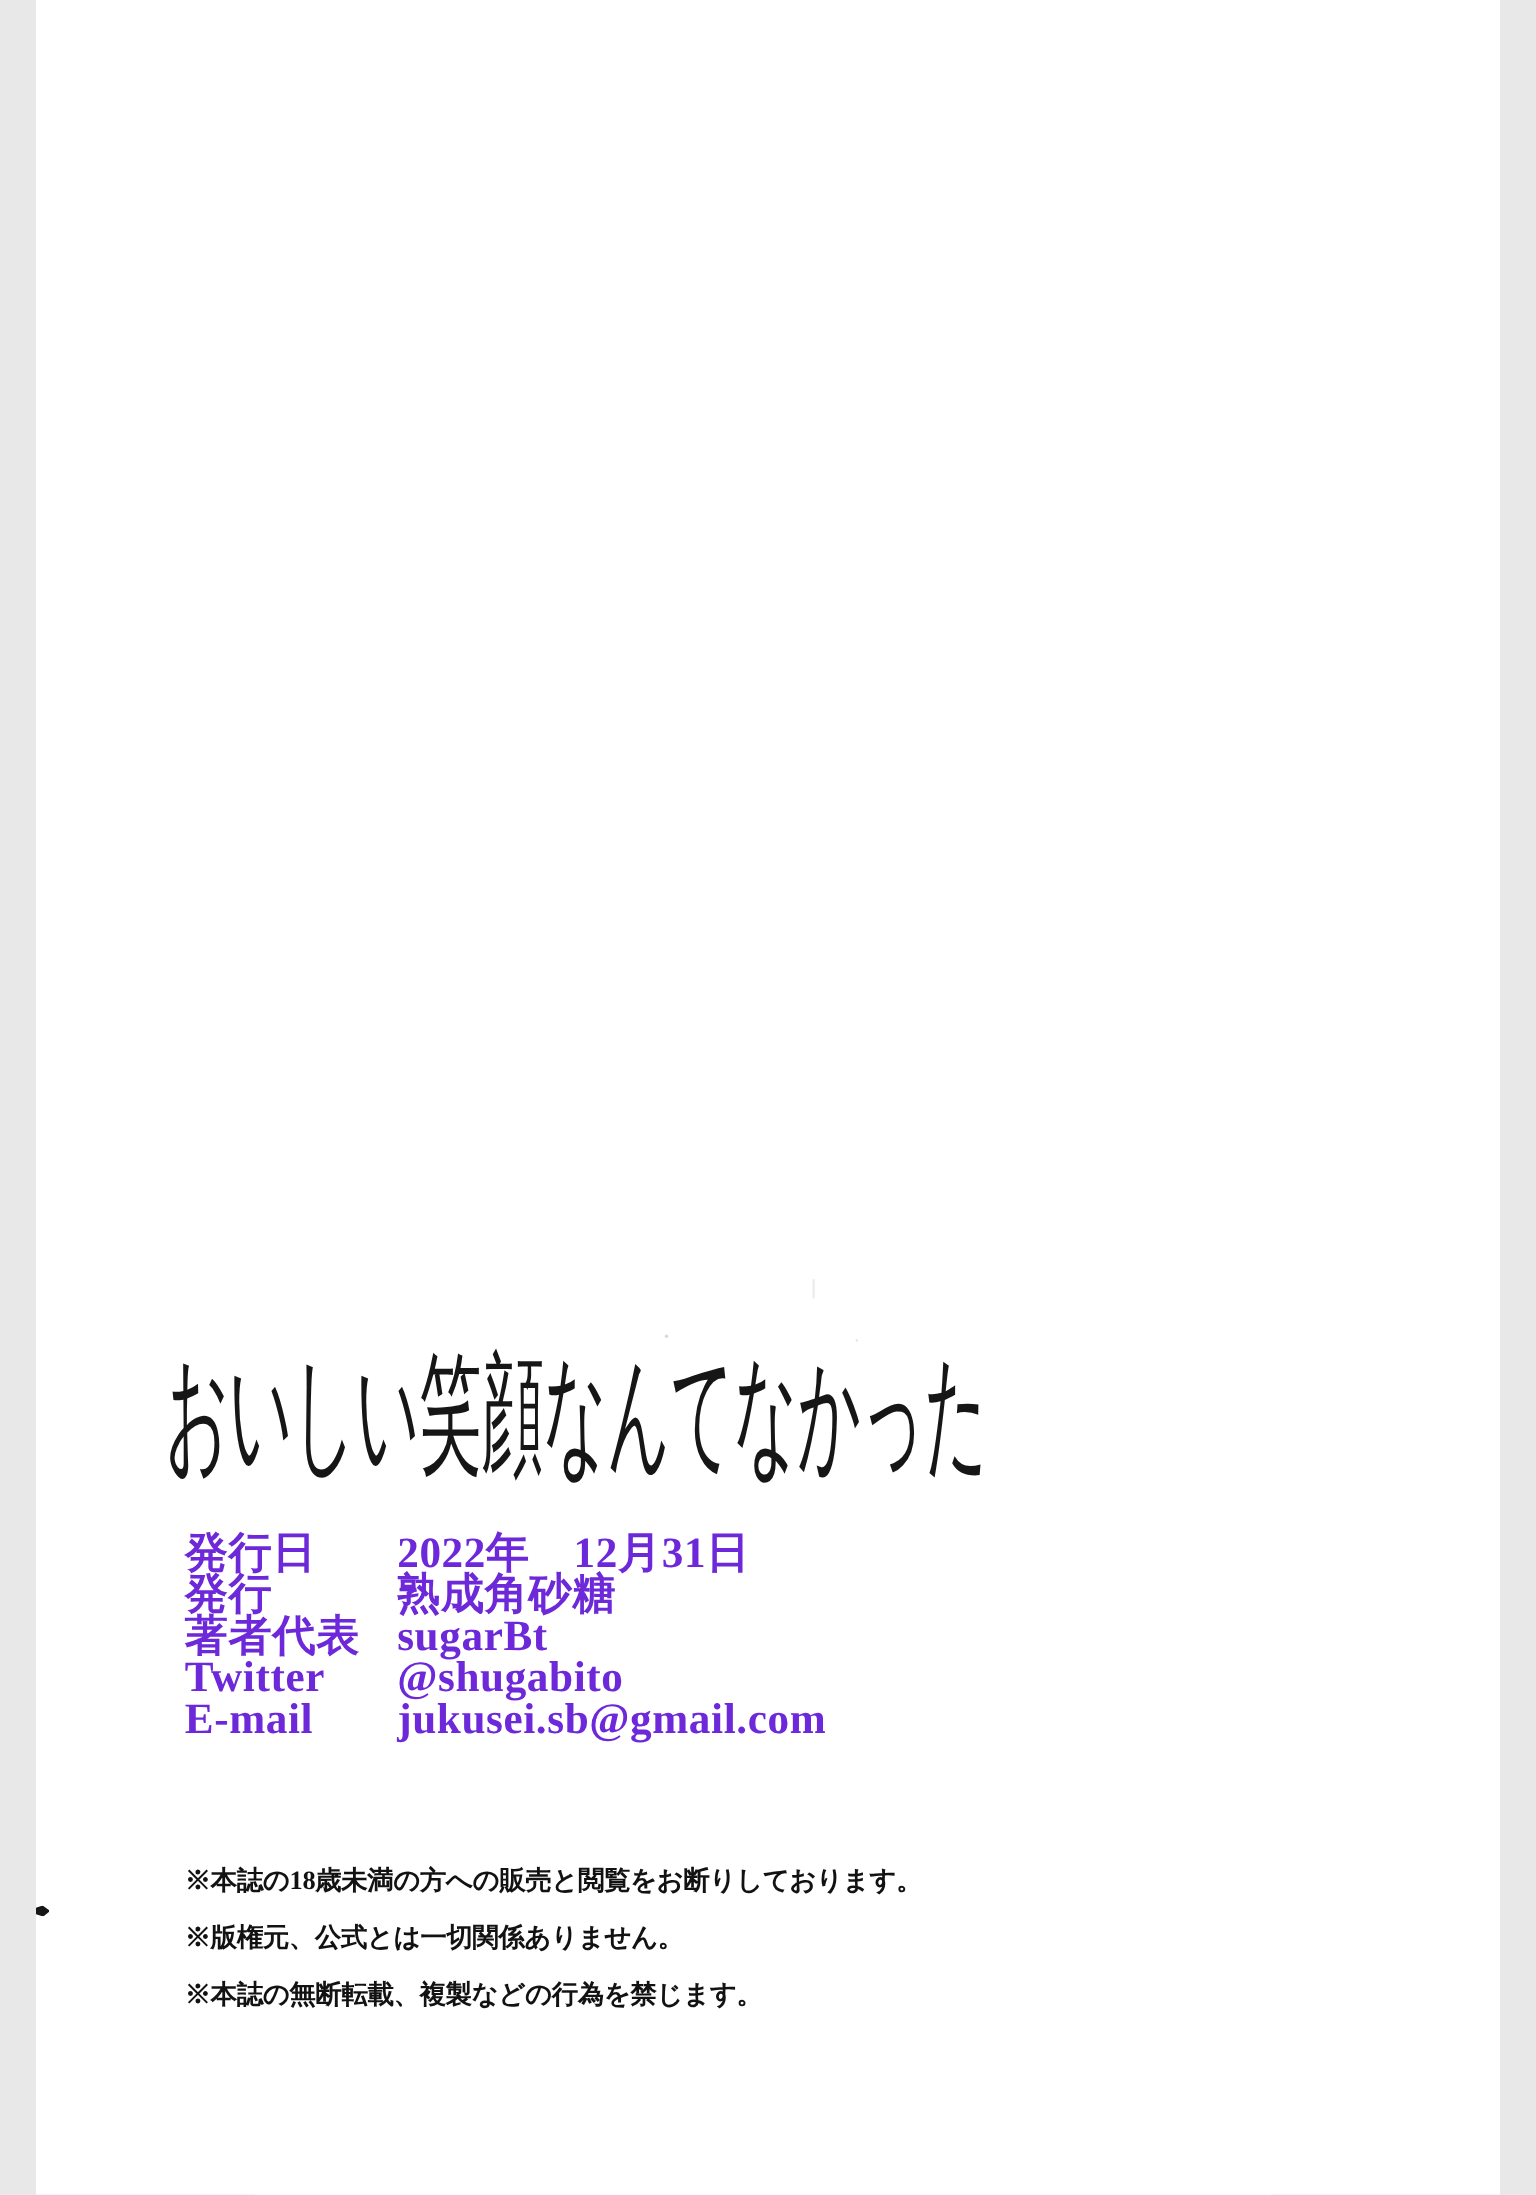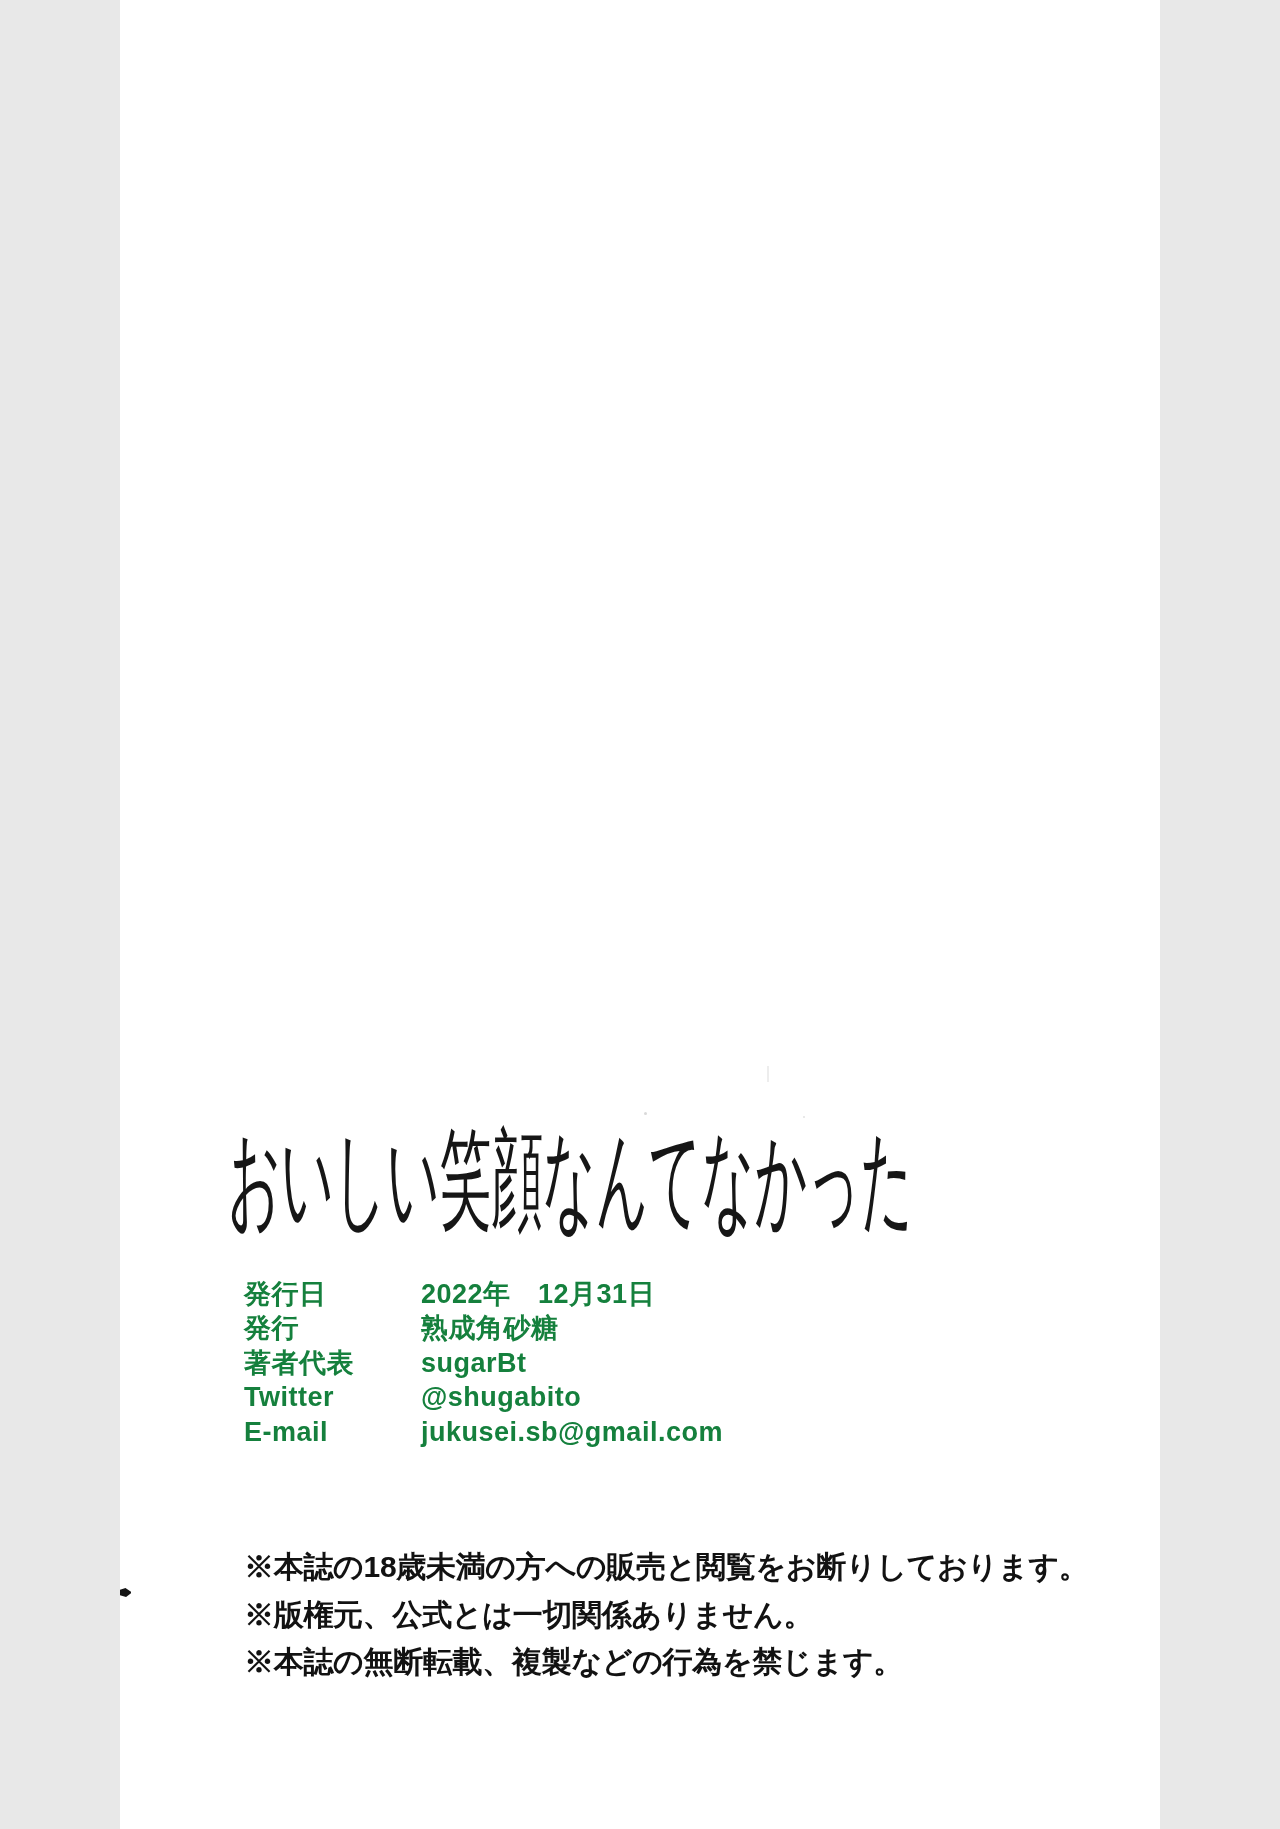--- a/index.html
+++ b/index.html
@@ -3,26 +3,26 @@
 <meta charset="utf-8">
 <title>Colophon Page</title>
 <style>
   html, body {
     margin: 0;
     padding: 0;
     background: #e8e8e8;
   }
   .page {
     position: relative;
-    width: 1040px;
+    width: 1220px;
     height: 1829px;
     margin: 0 auto;
     background: #ffffff;
     overflow: hidden;
-    font-family: Liberation Sans, sans-serif;
+    font-family: Liberation Serif, serif;
     color: #151515;
   }
   
   .book-title {
     position: absolute;
     left: 108px;
     top: 1124px;
     margin: 0;
     font-size: 110px;
     font-weight: 500;
@@ -31,45 +31,45 @@
     transform: scaleX(0.47);
     transform-origin: 0 0;
     letter-spacing: 0;
     color: #161616;
   }
   
   .colophon {
     position: absolute;
     left: 124px;
     top: 1277px;
-    font-size: 27px;
+    font-size: 36px;
     font-weight: 600;
     line-height: 34.4px;
     letter-spacing: 0.5px;
-    color: #15803d;
+    color: #6d28d9;
   }
   .colophon .row {
     display: flex;
     white-space: nowrap;
   }
   .colophon .label {
     display: inline-block;
     width: 162px;
     flex: 0 0 162px;
   }
   .colophon .value {
     display: inline-block;
     margin-left: 15px;
   }
   
   .notices {
     position: absolute;
     left: 124px;
     top: 1543px;
-    font-size: 30px;
+    font-size: 22px;
     font-weight: 600;
     line-height: 47.5px;
     letter-spacing: -0.3px;
     color: #121212;
   }
   .notices p {
     margin: 0;
     white-space: nowrap;
   }
   

